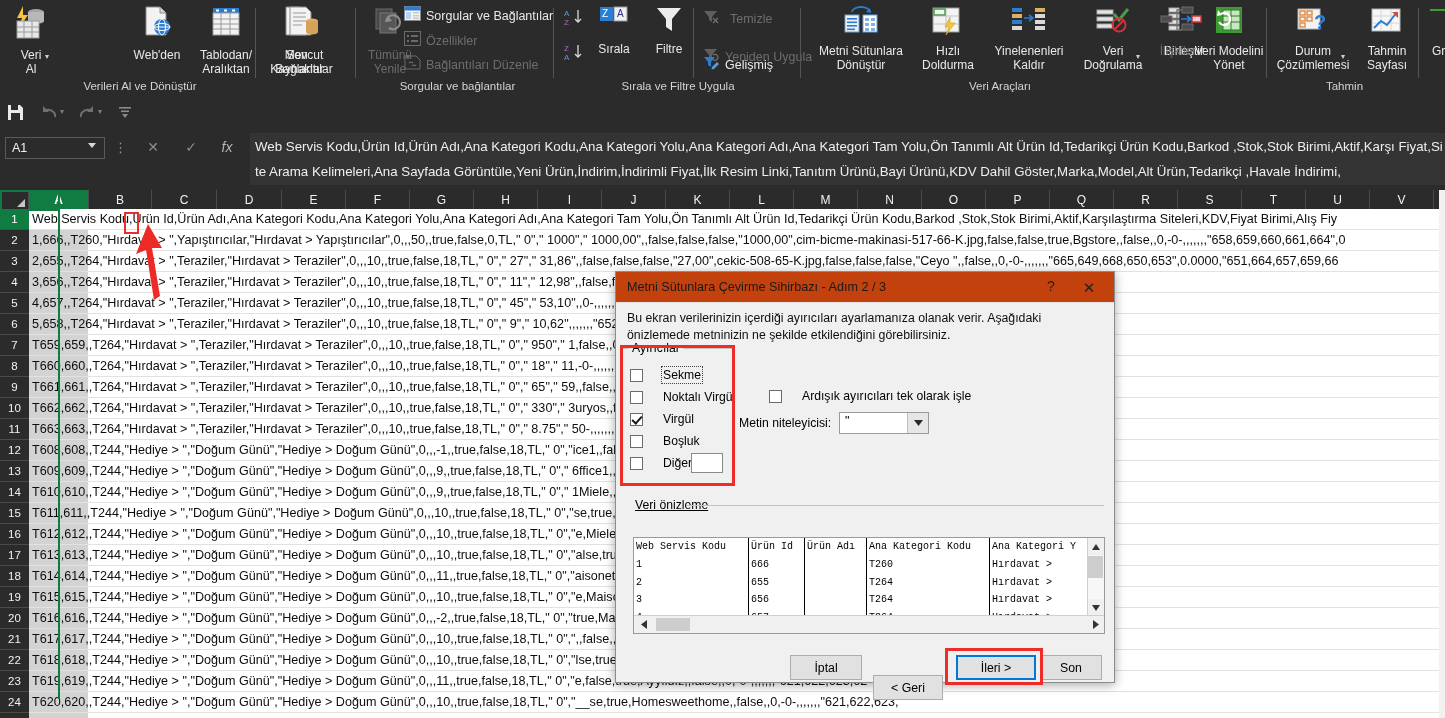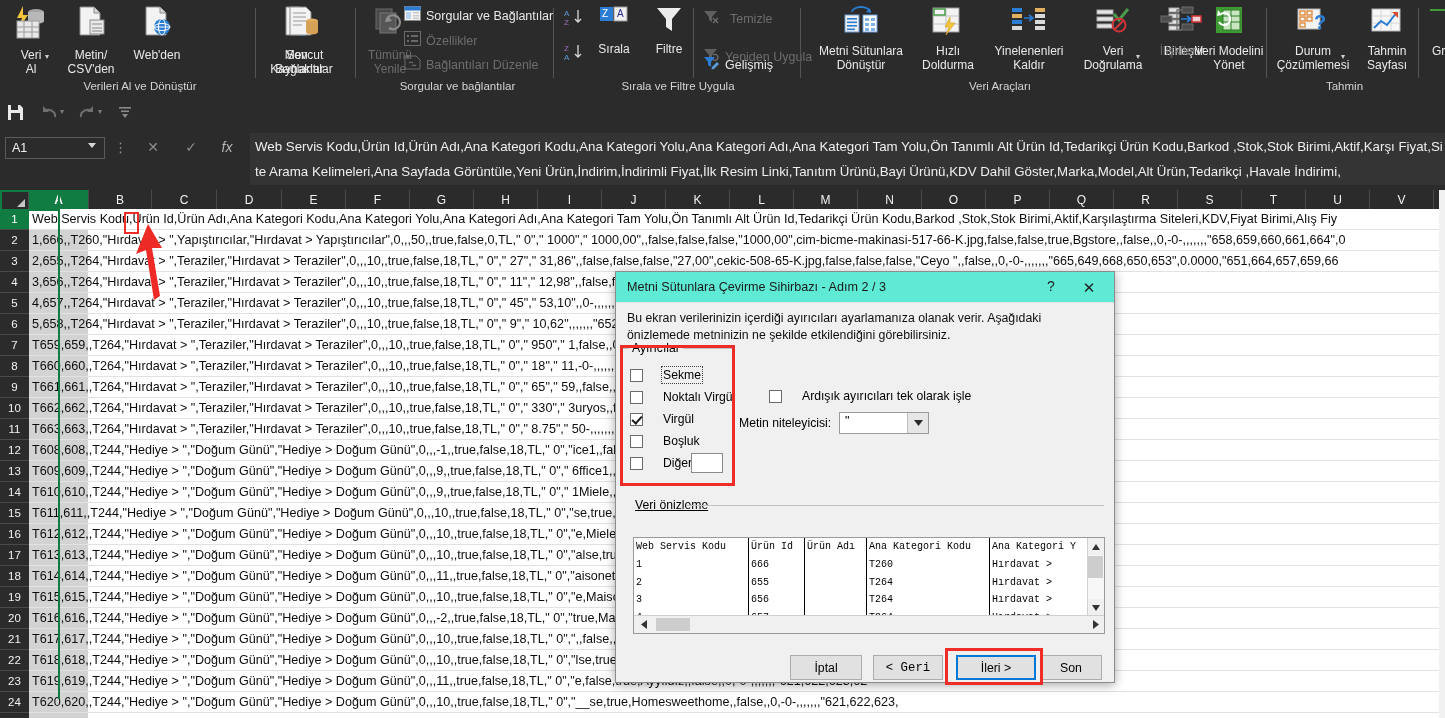--- a/index.html
+++ b/index.html
@@ -94,21 +94,21 @@
   #vscroll { position:absolute; right:0; top:190px; width:6px; height:528px; background:#f1f1f1; }
 
   
   #dlg {
     position:absolute; left:615px; top:271px; width:500px; height:412px;
     background:#f0f0f0; border:1px solid #8c8c8c;
     box-shadow:0 2px 10px rgba(0,0,0,.35);
     font-size:12.3px; color:#000;
   }
   #dlg-title {
-    position:absolute; left:0; top:0; width:100%; height:31px; background:#5eead4;
+    position:absolute; left:0; top:0; width:100%; height:31px; background:#c2410c;
     border-bottom:1px solid #e3e3e3;
   }
   #dlg-title-text { position:absolute; left:11px; top:8px; font-size:12.6px; color:#1a1a1a; }
   #dlg-help { position:absolute; right:50px; top:6px; width:26px; height:20px; text-align:center;
     font-size:14px; color:#222; cursor:default; }
   #dlg-close { position:absolute; right:8px; top:5px; width:34px; height:22px; text-align:center;
     font-size:15px; color:#222; cursor:default; line-height:22px; }
   #dlg-desc { position:absolute; left:11px; top:38px; width:478px; font-size:12.3px; line-height:16.5px; color:#0f0f0f; }
 
   .gbox { position:absolute; border:1px solid #c2c2c2; }
@@ -173,53 +173,59 @@
             <line x1="13" y1="17" x2="13" y2="34"></line>
               <line x1="21" y1="17" x2="21" y2="34"></line>
           </g>
         </svg>
       </span>
       <span class="lbl">Veri
 Al</span>
       <span style="position:absolute;left:41px;top:48px;font-size:8px;color:#cfcfcf;">▾</span>
     </div>
 
-    <div class="btn" style="left:60px;width:62px;">
-      <span class="ico">
-        <svg width="40" height="38" viewBox="0 0 40 38">
-          <path d="M9 3 h14 l6 6 v22 H9 Z" fill="#f3f3f3" stroke="#8a8a8a"></path>
-          <path d="M23 3 v6 h6" fill="#d8d8d8" stroke="#8a8a8a"></path>
-          <rect x="19" y="16" width="14" height="14" fill="#e9e9e9" stroke="#8a8a8a"></rect>
-          <g stroke="#8a8a8a" stroke-width="1">
-              <line x1="21" y1="20" x2="31" y2="20"></line>
-              <line x1="21" y1="24" x2="31" y2="24"></line>
-              <line x1="21" y1="27" x2="31" y2="27"></line>
-            </g>
-        </svg>
-      </span>
-      <span class="lbl">Metin/
-CSV'den</span>
-    </div>
 
     <div class="btn" style="left:126px;width:62px;">
       <span class="ico">
         <svg width="40" height="38" viewBox="0 0 40 38">
           <path d="M9 3 h14 l6 6 v22 H9 Z" fill="#f3f3f3" stroke="#8a8a8a"></path>
           <path d="M23 3 v6 h6" fill="#d8d8d8" stroke="#8a8a8a"></path>
           <circle cx="25" cy="23" r="8" fill="#2b7cd3"></circle>
           <g stroke="#fff" stroke-width="1" fill="none">
             <ellipse cx="25" cy="23" rx="8" ry="3.5"></ellipse>
               <ellipse cx="25" cy="23" rx="3.5" ry="8"></ellipse>
             <line x1="17" y1="23" x2="33" y2="23"></line>
           </g>
         </svg>
       </span>
       <span class="lbl">Web'den</span>
     </div>
 
+    <div class="btn" style="left:190px;width:72px;">
+      <span class="ico">
+        <svg width="40" height="38" viewBox="0 0 40 38">
+          <rect x="7" y="4" width="26" height="5" fill="#2b7cd3"></rect>
+          <g fill="#fff">
+              <rect x="10" y="5.5" width="3" height="2"></rect>
+              <rect x="18" y="5.5" width="3" height="2"></rect>
+              <rect x="26" y="5.5" width="3" height="2"></rect>
+            </g>
+          <rect x="7" y="9" width="26" height="22" fill="#f3f3f3" stroke="#9a9a9a"></rect>
+          <g stroke="#9a9a9a" stroke-width="1">
+            <line x1="7" y1="15" x2="33" y2="15"></line>
+              <line x1="7" y1="20" x2="33" y2="20"></line>
+              <line x1="7" y1="25" x2="33" y2="25"></line>
+            <line x1="15" y1="9" x2="15" y2="31"></line>
+              <line x1="24" y1="9" x2="24" y2="31"></line>
+          </g>
+        </svg>
+      </span>
+      <span class="lbl">Tablodan/
+Aralıktan</span>
+    </div>
 
     <div class="btn" style="left:266px;width:62px;">
       <span class="ico">
         <svg width="40" height="38" viewBox="0 0 40 38">
           <path d="M9 3 h14 l6 6 v22 H9 Z" fill="#f3f3f3" stroke="#8a8a8a"></path>
           <path d="M23 3 v6 h6" fill="#d8d8d8" stroke="#8a8a8a"></path>
           <circle cx="25" cy="23" r="8" fill="#fff" stroke="#2b7cd3" stroke-width="2"></circle>
           <path d="M25 18 v5 h4" stroke="#2b7cd3" stroke-width="1.6" fill="none"></path>
         </svg>
       </span>
@@ -817,19 +823,19 @@
       <div style="position:absolute;left:22px;top:2px;width:34px;height:13px;background:#cdcdcd;"></div>
       <div style="position:absolute;right:2px;top:1px;width:16px;height:15px;display:flex;align-items:center;justify-content:center;">
         <svg width="6" height="9" viewBox="0 0 6 9">
             <path d="M0 0 L0 9 L6 4.5 Z" fill="#333"></path>
           </svg>
       </div>
     </div>
   </div>
 
   <div class="dbtn" style="left:174px;top:383px;width:72px;">İptal</div>
-  <div class="dbtn" style="left:257px;top:383px;width:70px;font-family:Liberation Mono, monospace;">&lt; Geri</div>
+  <div class="dbtn" style="left:257px;top:403px;width:70px;">&lt; Geri</div>
   <div class="dbtn primary" style="left:340px;top:383px;width:80px;">İleri &gt;</div>
   <div class="dbtn" style="left:424px;top:383px;width:62px;">Son</div>
 </div>
 
 <div id="redbox-delims"></div>
 <div id="redbox-next"></div>
 
 </body></html>

